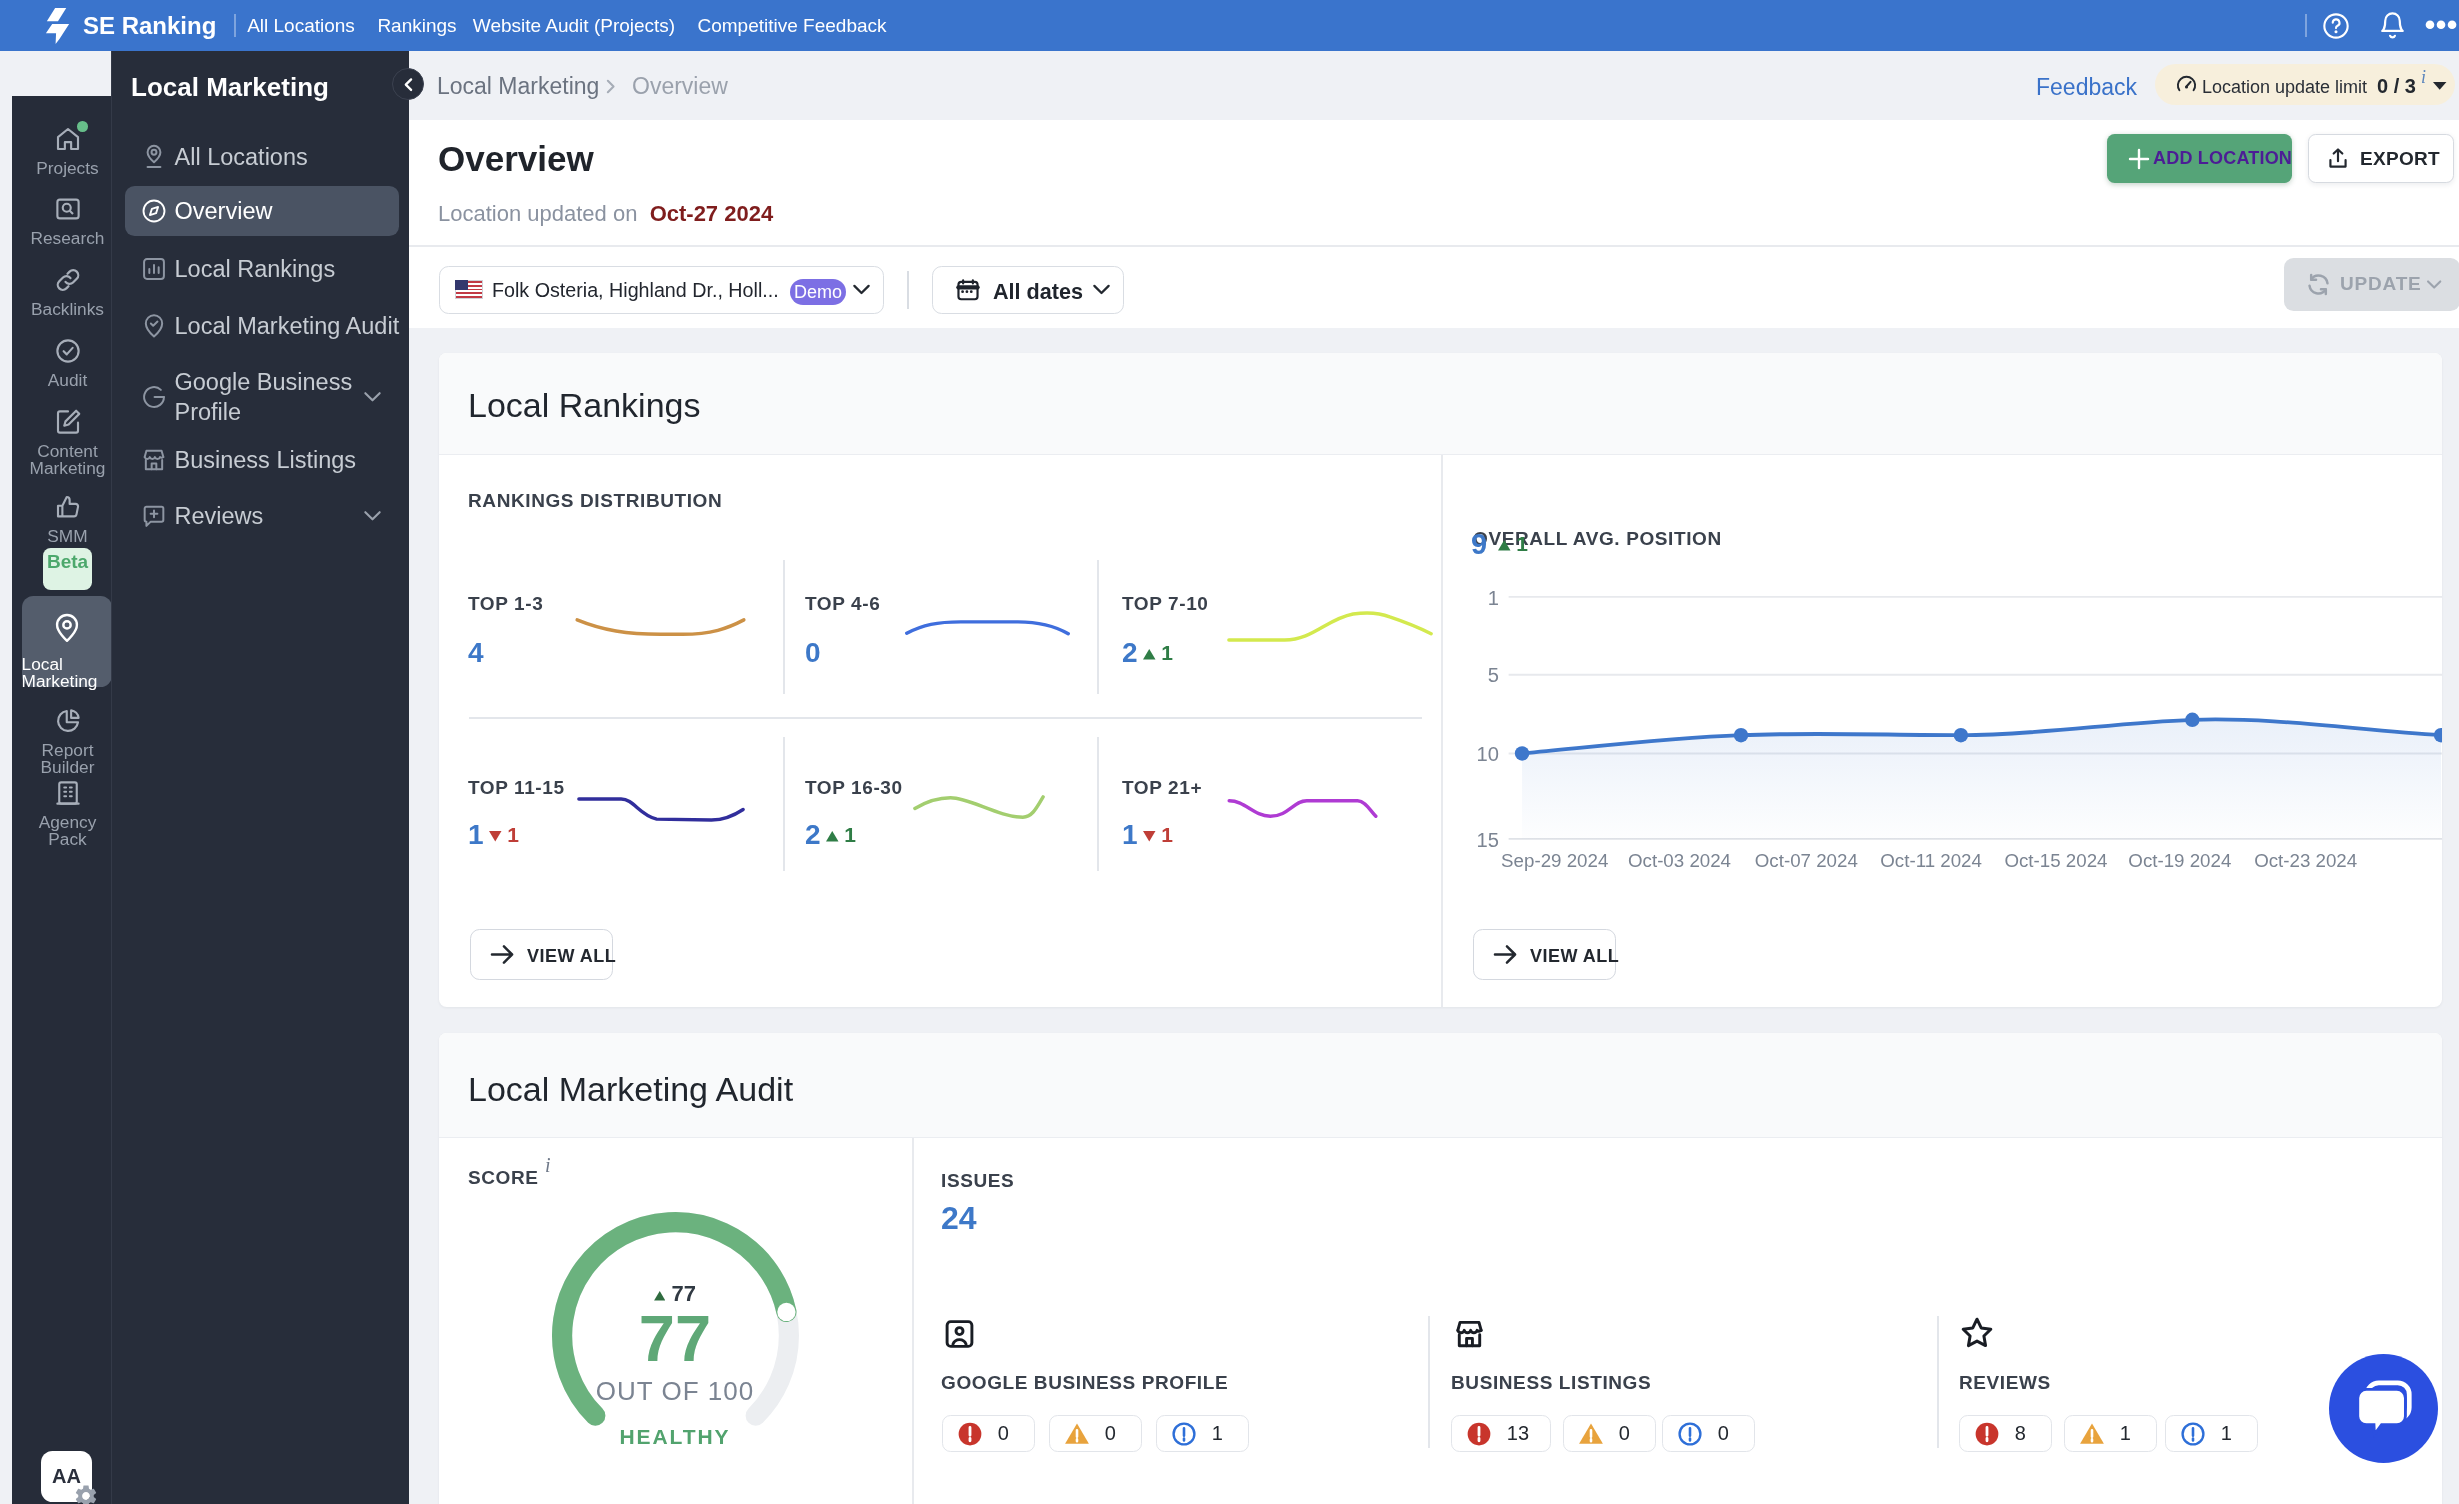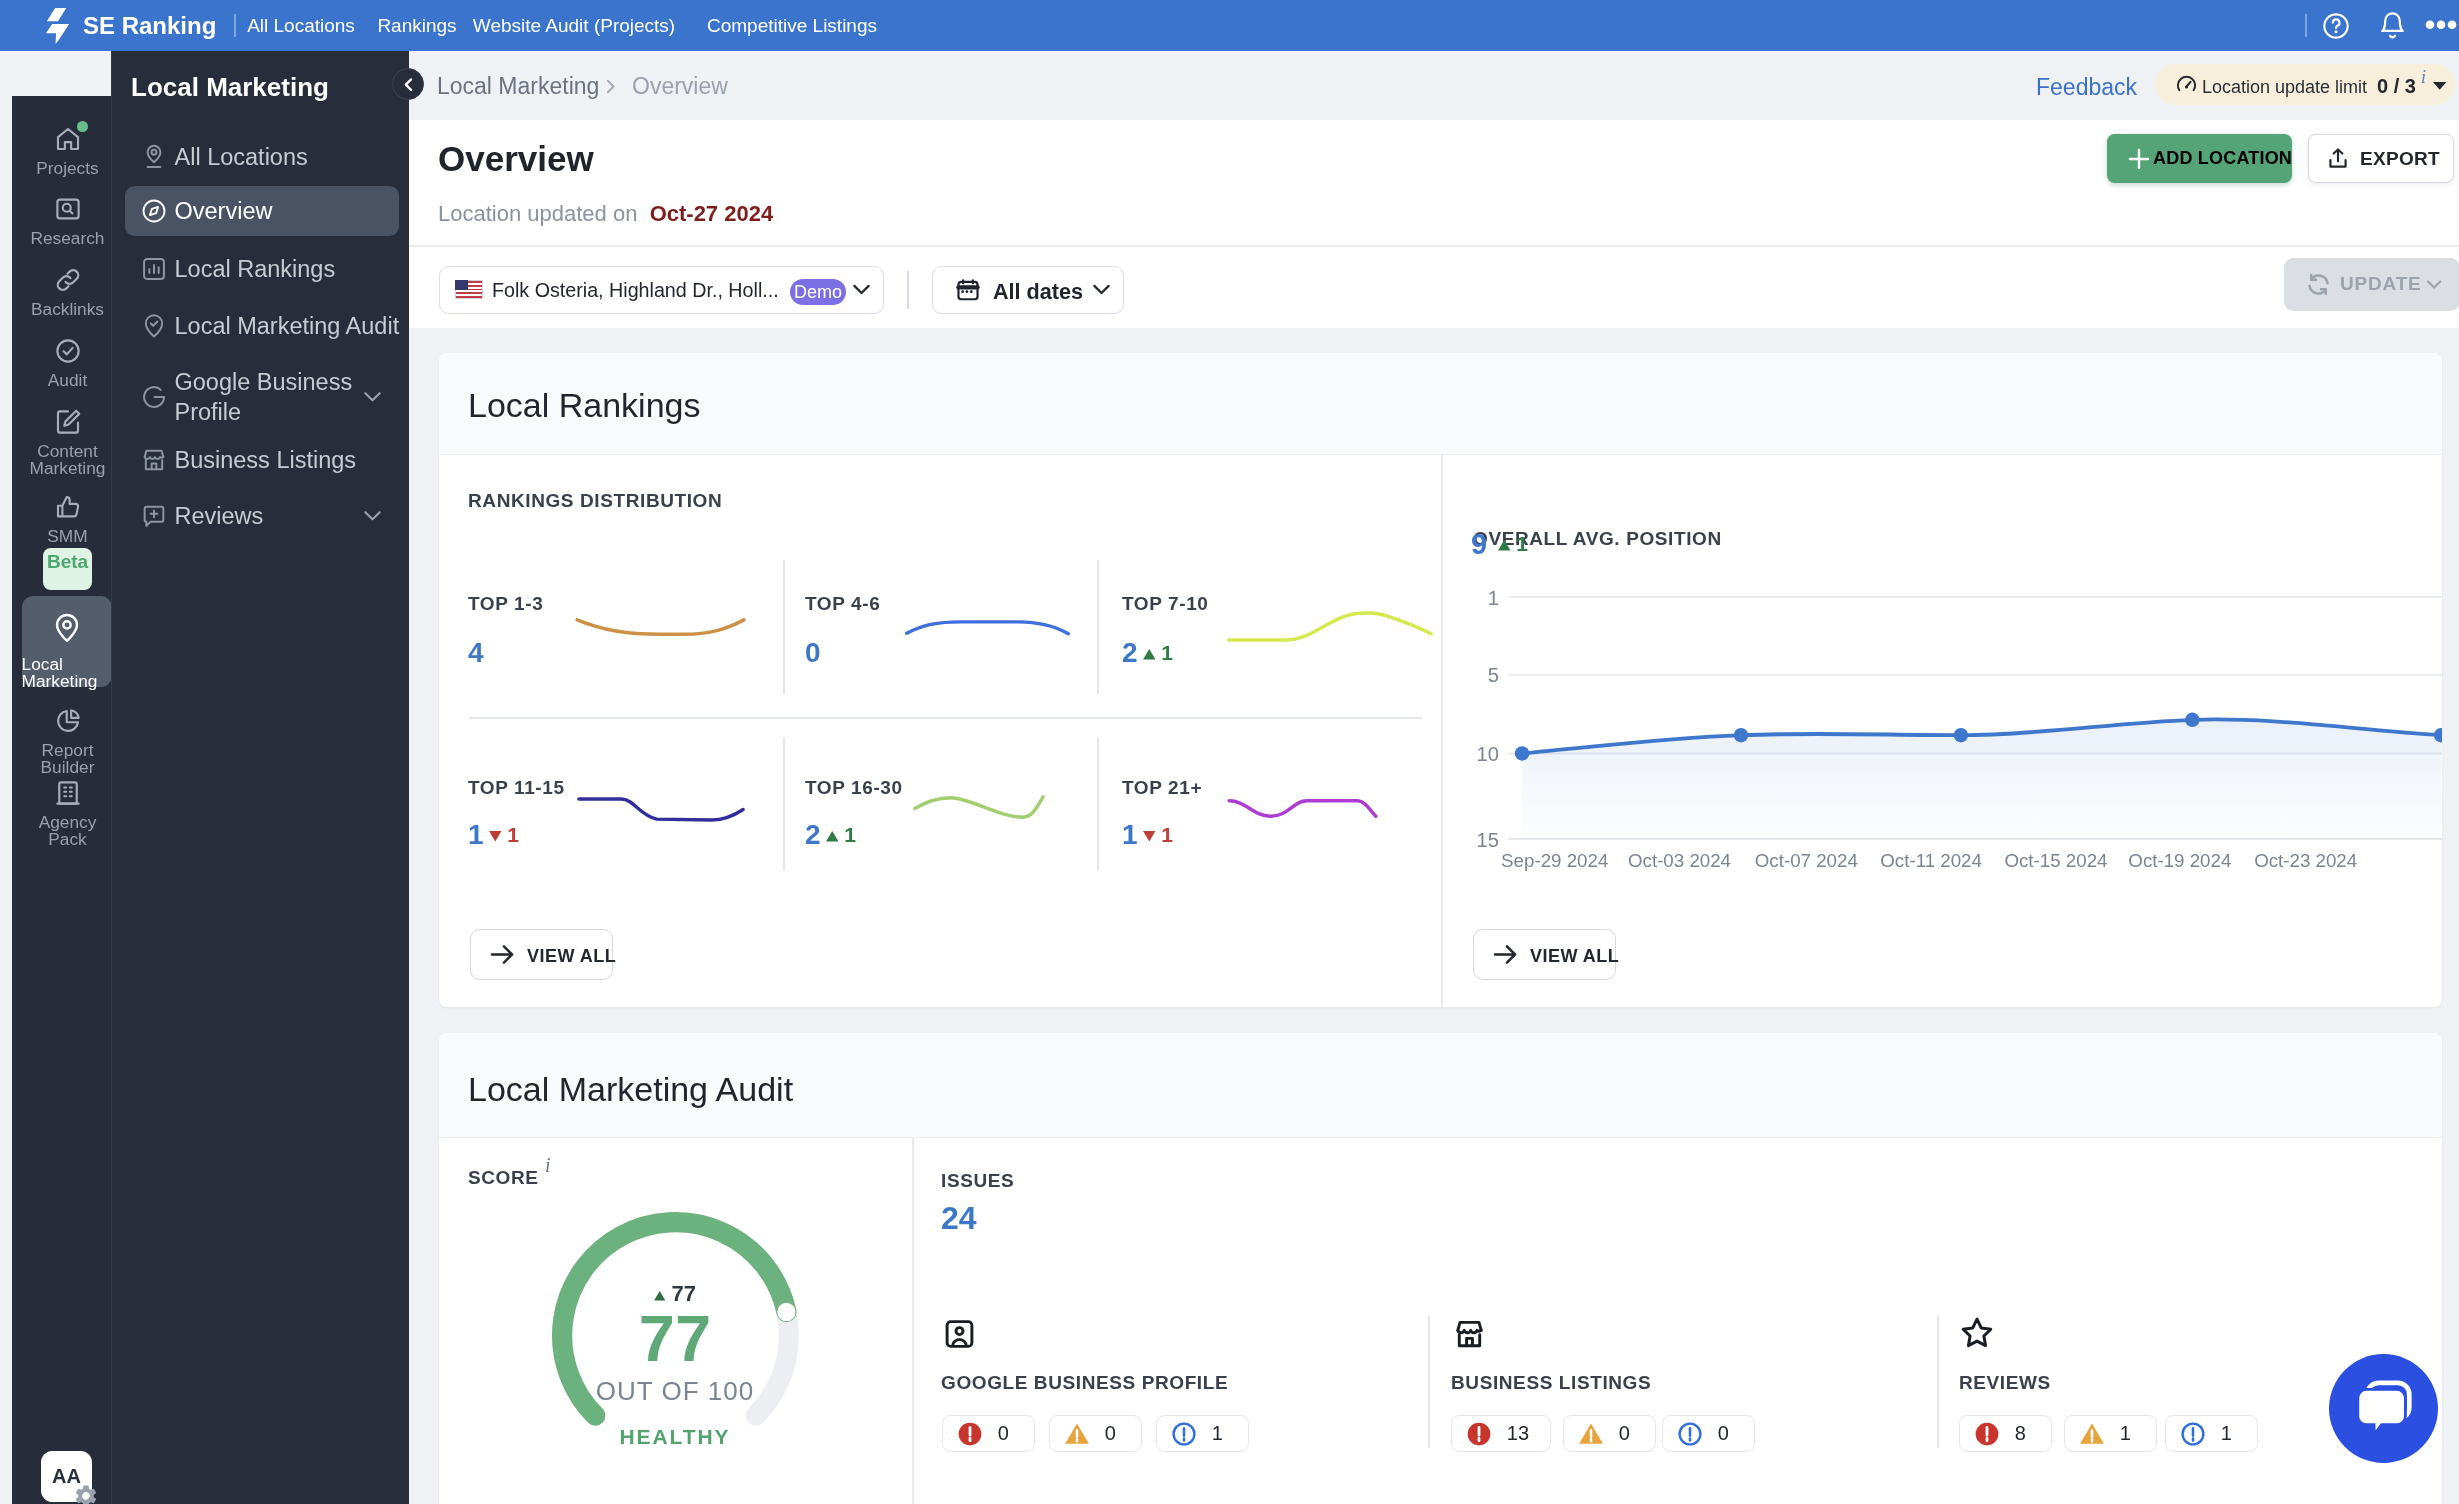--- a/index.html
+++ b/index.html
@@ -53,21 +53,21 @@
 <div class="abs" id="topbar">
   <svg class="abs" style="left:43px;top:7.7px" width="30" height="36" viewBox="0 0 31 37">
     <path d="M12.5 0 L24 0 L15.5 13.5 L4 13.5 Z" fill="#fff"></path>
     <path d="M9.5 16.5 L21 16.5 L27 16.5 L17 32 L13 37 L13.5 26 L3 26 Z" fill="#fff"></path>
   </svg>
   <div class="menu" style="left:83px;font-size:24px;font-weight:bold;transform:none;">SE Ranking</div>
   <div class="vdiv" style="left:234px"></div>
   <div class="menu" style="left:301px">All Locations</div>
   <div class="menu" style="left:417px">Rankings</div>
   <div class="menu" style="left:574px">Website Audit (Projects)</div>
-  <div class="menu" style="left:792px">Competitive Listings</div>
+  <div class="menu" style="left:792px">Competitive Feedback</div>
   <div class="vdiv" style="left:2305px"></div>
   <svg class="abs" style="left:2322px;top:11.5px" width="28" height="28" viewBox="0 0 24 24" fill="none" stroke="#fff" stroke-width="1.8">
     <circle cx="12" cy="12" r="10"></circle>
     <path d="M9.2 9.2 a2.9 2.9 0 1 1 4.2 2.6 c-1 .5-1.4 1-1.4 2" fill="none" stroke-linecap="round"></path>
     <circle cx="12" cy="17" r="1.3" fill="#fff" stroke="none"></circle>
   </svg>
   <svg class="abs" style="left:2378px;top:10.6px" width="29" height="29" viewBox="0 0 24 24" fill="none" stroke="#fff" stroke-width="1.8" stroke-linecap="round" stroke-linejoin="round">
     <path d="M18 8 a6 6 0 0 0-12 0 c0 7-2.5 8.5-2.5 8.5 h17 s-2.5-1.5-2.5-8.5"></path>
     <path d="M10 20.5 a2.2 2.2 0 0 0 4 0"></path>
   </svg>
@@ -259,21 +259,21 @@
 <div class="abs" style="left:2202px;top:77px;font-size:18px;color:#2A2F37;">Location update limit</div>
 <div class="abs" style="left:2377px;top:75px;font-size:20px;font-weight:bold;color:#23282F;">0 / 3</div>
 <div class="abs" style="left:2421px;top:67px;font-size:18px;font-style:italic;color:#5A84BC;font-family:'Liberation Serif',serif;">i</div>
 <svg class="abs" style="left:2432px;top:81px" width="15.4" height="9.6" viewBox="0 0 16 10">
     <path d="M1 1 L8 9 L15 1 Z" fill="#23282F"></path>
   </svg>
 
 <div class="abs" style="left:438px;top:139px;font-size:35px;font-weight:bold;color:#20242B;">Overview</div>
 <div class="abs" style="left:438px;top:201px;font-size:22px;color:#8A92A0;">Location updated on <span style="color:#7f1d1d;font-weight:bold;">&nbsp;Oct-27 2024</span></div>
 
-<div class="abs" style="left:2107px;top:134px;width:185px;height:49px;background:#55A478;border-radius:7.7px;box-shadow:0 1.9px 5.8px rgba(40,90,60,0.25);color:#000000;">
+<div class="abs" style="left:2107px;top:134px;width:185px;height:49px;background:#55A478;border-radius:7.7px;box-shadow:0 1.9px 5.8px rgba(40,90,60,0.25);color:#4c1d95;">
   <svg style="position:absolute;left:20px;top:12.5px" width="24" height="24" viewBox="0 0 24 24" stroke="#fff" stroke-width="2.4" stroke-linecap="round">
       <path d="M12 3 V21 M3 12 H21"></path>
     </svg>
   <div style="position:absolute;left:46px;top:14.4px;font-size:18px;font-weight:bold;letter-spacing:0.2px;white-space:nowrap;">ADD LOCATION</div>
 </div>
 <div class="abs" style="left:2308px;top:134px;width:146px;height:49px;background:#fff;border:1.9px solid #D6DAE0;border-radius:7.7px;box-shadow:0 1.9px 4.8px rgba(30,40,60,0.08);color:#23282F;">
   <svg style="position:absolute;left:16.3px;top:10.6px" width="26" height="26" viewBox="0 0 24 24" fill="none" stroke="#23282F" stroke-width="2" stroke-linecap="round" stroke-linejoin="round">
     <path d="M12 14 V3.5 M8 7 L12 3.2 L16 7"></path>
       <path d="M5 13 V19 H19 V13"></path>
   </svg>

